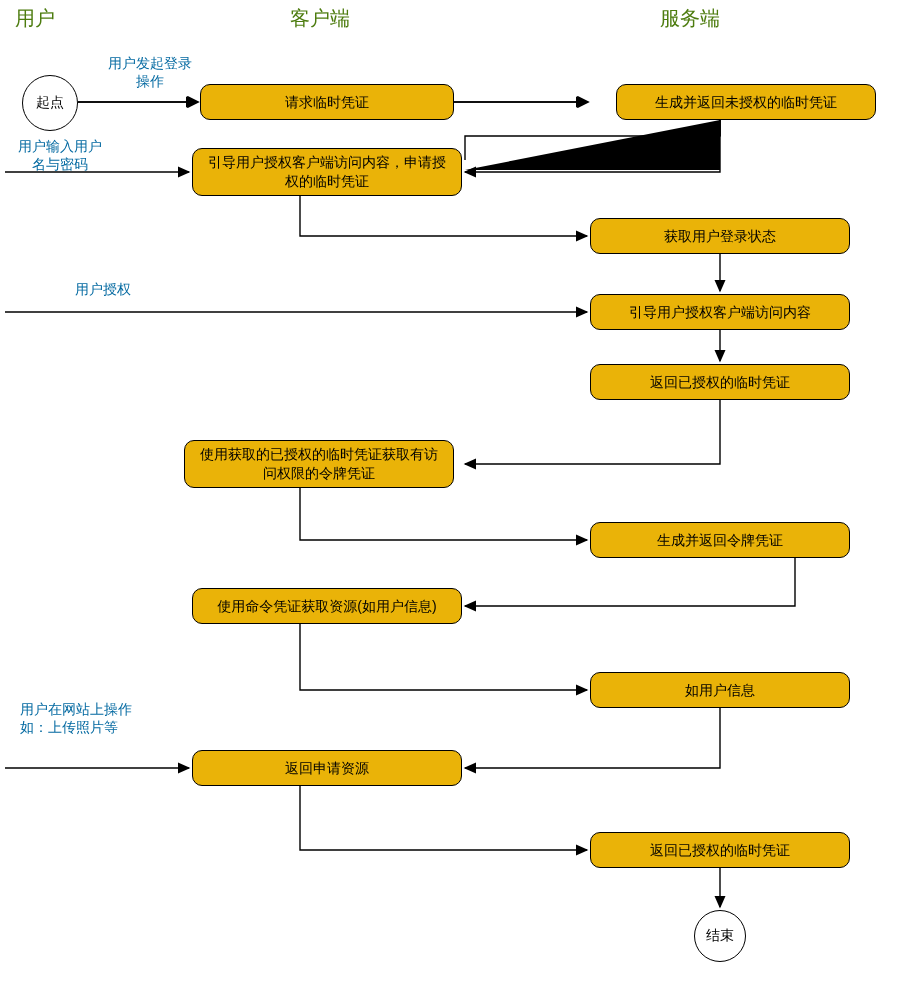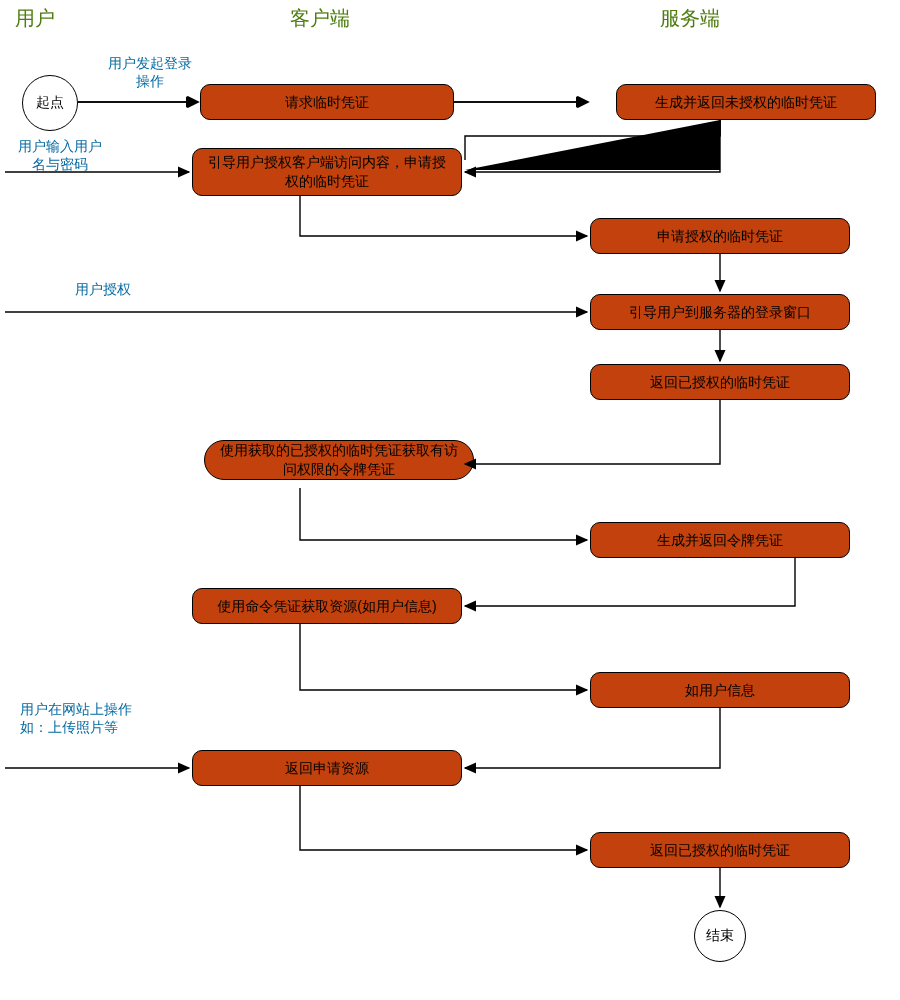--- a/index.html
+++ b/index.html
@@ -14,21 +14,21 @@
 .lane-header {
   position: absolute;
   font-size: 20px;
   font-weight: 400;
   color: #4d7c0f;
 }
 .node {
   position: absolute;
   border: 1.5px solid #000;
   border-radius: 10px;
-  background: #c2410c;
+  background: #eab308;
   padding: 6px 10px;
   font-size: 14px;
   text-align: center;
   display: flex;
   align-items: center;
   justify-content: center;
   line-height: 1.35;
 }
 .circle {
   position: absolute;
@@ -58,27 +58,27 @@
 <body>
 
 <div class="lane-header" style="left:15px; top:5px;">用户</div>
 <div class="lane-header" style="left:290px; top:5px;">客户端</div>
 <div class="lane-header" style="left:660px; top:5px;">服务端</div>
 
 <div class="circle" style="left:22px; top:75px; width:56px; height:56px;">起点</div>
 
 <div class="node" style="left:200px; top:84px; width:254px; height:36px;">请求临时凭证</div>
 <div class="node" style="left:192px; top:148px; width:270px; height:48px;">引导用户授权客户端访问内容，申请授权的临时凭证</div>
-<div class="node" style="left:204px; top:440px; width:270px; height:40px;border-radius:20px;">使用获取的已授权的临时凭证获取有访问权限的令牌凭证</div>
+<div class="node" style="left:184px; top:440px; width:270px; height:48px;">使用获取的已授权的临时凭证获取有访问权限的令牌凭证</div>
 <div class="node" style="left:192px; top:588px; width:270px; height:36px;">使用命令凭证获取资源(如用户信息)</div>
 <div class="node" style="left:192px; top:750px; width:270px; height:36px;">返回申请资源</div>
 
 <div class="node" style="left:616px; top:84px; width:260px; height:36px;">生成并返回未授权的临时凭证</div>
-<div class="node" style="left:590px; top:218px; width:260px; height:36px;">申请授权的临时凭证</div>
-<div class="node" style="left:590px; top:294px; width:260px; height:36px;">引导用户到服务器的登录窗口</div>
+<div class="node" style="left:590px; top:218px; width:260px; height:36px;">获取用户登录状态</div>
+<div class="node" style="left:590px; top:294px; width:260px; height:36px;">引导用户授权客户端访问内容</div>
 <div class="node" style="left:590px; top:364px; width:260px; height:36px;">返回已授权的临时凭证</div>
 <div class="node" style="left:590px; top:522px; width:260px; height:36px;">生成并返回令牌凭证</div>
 <div class="node" style="left:590px; top:672px; width:260px; height:36px;">如用户信息</div>
 <div class="node" style="left:590px; top:832px; width:260px; height:36px;">返回已授权的临时凭证</div>
 
 <div class="circle" style="left:694px; top:910px; width:52px; height:52px;">结束</div>
 
 <div class="annot" style="left:95px; top:54px; width:110px; text-align:center;">用户发起登录<br>操作</div>
 <div class="annot" style="left:0px; top:137px; width:120px; text-align:center;">用户输入用户<br>名与密码</div>
 <div class="annot" style="left:75px; top:280px;">用户授权</div>

